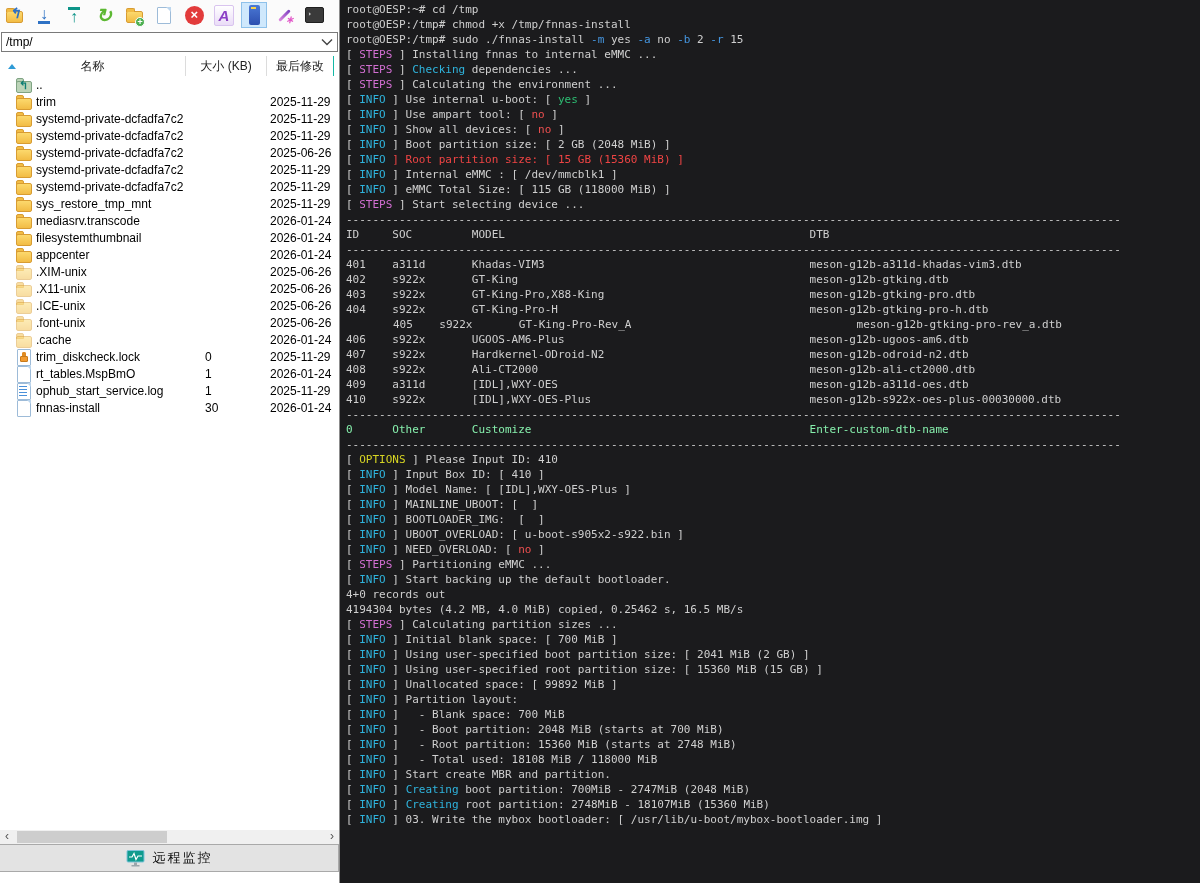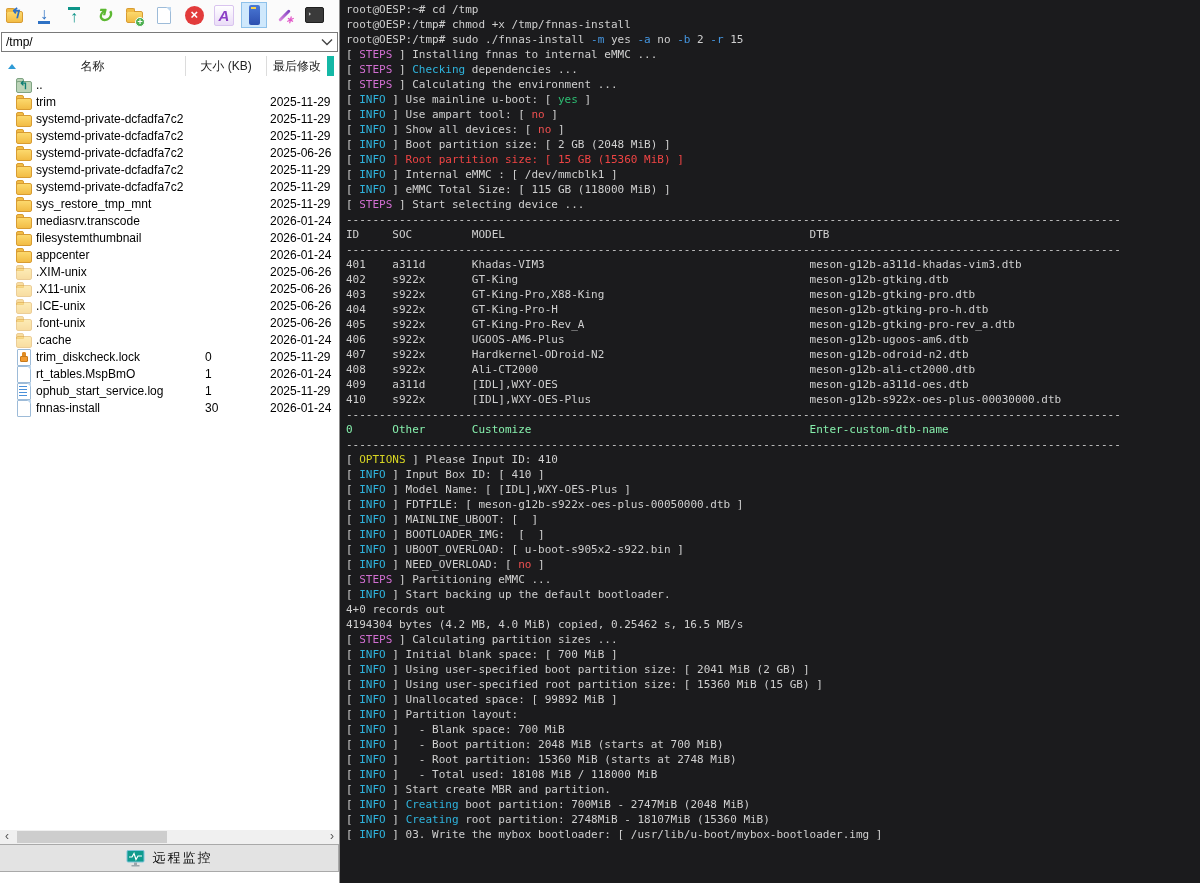--- a/index.html
+++ b/index.html
@@ -47,21 +47,21 @@
   .combo { height:20px; border:1px solid #7a7a7a; background:#fff; display:flex; align-items:center;
            padding:0 4px; font-size:12px; color:#000; }
   .combo .path { flex:1; }
   .combo svg { flex:none; }
 
   .list-header { height:20px; display:flex; align-items:center; font-size:12px; color:#222; margin-top:3px; }
   .list-header .hc { height:100%; display:flex; align-items:center; justify-content:center;
            border-right:1px solid #dcdcdc; position:relative; }
   .hc.name { width:186px; }
   .hc.size { width:81px; }
-  .hc.mod  { width:67px; border-right:7px solid #14b8a6; }
+  .hc.mod  { width:67px; border-right:1px solid #14b8a6; }
   .sort-tri { position:absolute; left:8px; top:8px; width:0; height:0;
            border-left:4px solid transparent; border-right:4px solid transparent;
            border-bottom:5px solid #2e9bd6; }
 
   .file-list { flex:1; overflow:hidden; background:#fff; }
   .frow { height:17px; display:flex; align-items:center; font-size:12px; color:#000; padding-left:16px; }
   .fname { margin-left:4px; width:148px; overflow:hidden; white-space:nowrap; flex:none; }
   .fsize { width:81px; padding-left:21px; flex:none; }
   .fmod  { width:71px; padding-left:5px; flex:none; overflow:hidden; white-space:nowrap; }
 
@@ -345,48 +345,47 @@
     <div class="bottom-gap"></div>
   </div>
 
   <div class="terminal" style="background: rgb(27, 27, 29);">
       <div class="tline"><span style="color: rgb(207, 207, 207);">root@OESP:~# cd /tmp</span></div>
       <div class="tline"><span style="color: rgb(207, 207, 207);">root@OESP:/tmp# chmod +x /tmp/fnnas-install</span></div>
       <div class="tline"><span style="color: rgb(207, 207, 207);">root@OESP:/tmp# sudo ./fnnas-install </span><span style="color: rgb(69, 150, 224);">-m</span><span style="color: rgb(207, 207, 207);"> yes </span><span style="color: rgb(69, 150, 224);">-a</span><span style="color: rgb(207, 207, 207);"> no </span><span style="color: rgb(69, 150, 224);">-b</span><span style="color: rgb(207, 207, 207);"> 2 </span><span style="color: rgb(69, 150, 224);">-r</span><span style="color: rgb(207, 207, 207);"> 15</span></div>
       <div class="tline"><span style="color: rgb(207, 207, 207);">[ </span><span style="color: rgb(210, 111, 210);">STEPS</span><span style="color: rgb(207, 207, 207);"> ] Installing fnnas to internal eMMC ...</span></div>
       <div class="tline"><span style="color: rgb(207, 207, 207);">[ </span><span style="color: rgb(210, 111, 210);">STEPS</span><span style="color: rgb(207, 207, 207);"> ] </span><span style="color: rgb(47, 180, 221);">Checking</span><span style="color: rgb(207, 207, 207);"> dependencies ...</span></div>
       <div class="tline"><span style="color: rgb(207, 207, 207);">[ </span><span style="color: rgb(210, 111, 210);">STEPS</span><span style="color: rgb(207, 207, 207);"> ] Calculating the environment ...</span></div>
-      <div class="tline"><span style="color: rgb(207, 207, 207);">[ </span><span style="color: rgb(47, 180, 221);">INFO</span><span style="color: rgb(207, 207, 207);"> ] Use mainline u-boot: [ </span><span style="color: rgb(45, 190, 115);">yes</span><span style="color: rgb(207, 207, 207);"> ]</span></div>
+      <div class="tline"><span style="color: rgb(207, 207, 207);">[ </span><span style="color: rgb(47, 180, 221);">INFO</span><span style="color: rgb(207, 207, 207);"> ] Use internal u-boot: [ </span><span style="color: rgb(45, 190, 115);">yes</span><span style="color: rgb(207, 207, 207);"> ]</span></div>
       <div class="tline"><span style="color: rgb(207, 207, 207);">[ </span><span style="color: rgb(47, 180, 221);">INFO</span><span style="color: rgb(207, 207, 207);"> ] Use ampart tool: [ </span><span style="color: rgb(239, 80, 80);">no</span><span style="color: rgb(207, 207, 207);"> ]</span></div>
       <div class="tline"><span style="color: rgb(207, 207, 207);">[ </span><span style="color: rgb(47, 180, 221);">INFO</span><span style="color: rgb(207, 207, 207);"> ] Show all devices: [ </span><span style="color: rgb(239, 80, 80);">no</span><span style="color: rgb(207, 207, 207);"> ]</span></div>
       <div class="tline"><span style="color: rgb(207, 207, 207);">[ </span><span style="color: rgb(47, 180, 221);">INFO</span><span style="color: rgb(207, 207, 207);"> ] Boot partition size: [ 2 GB (2048 MiB) ]</span></div>
       <div class="tline"><span style="color: rgb(207, 207, 207);">[ </span><span style="color: rgb(47, 180, 221);">INFO</span><span style="color: #ef4444;"> ] Root partition size: [ 15 GB (15360 MiB) ]</span></div>
       <div class="tline"><span style="color: rgb(207, 207, 207);">[ </span><span style="color: rgb(47, 180, 221);">INFO</span><span style="color: rgb(207, 207, 207);"> ] Internal eMMC : [ /dev/mmcblk1 ]</span></div>
       <div class="tline"><span style="color: rgb(207, 207, 207);">[ </span><span style="color: rgb(47, 180, 221);">INFO</span><span style="color: rgb(207, 207, 207);"> ] eMMC Total Size: [ 115 GB (118000 MiB) ]</span></div>
       <div class="tline"><span style="color: rgb(207, 207, 207);">[ </span><span style="color: rgb(210, 111, 210);">STEPS</span><span style="color: rgb(207, 207, 207);"> ] Start selecting device ...</span></div>
       <div class="tline"><span style="color: rgb(207, 207, 207);">---------------------------------------------------------------------------------------------------------------------</span></div>
       <div class="tline"><span style="color: rgb(207, 207, 207);">ID     SOC         MODEL                                              DTB</span></div>
       <div class="tline"><span style="color: rgb(207, 207, 207);">---------------------------------------------------------------------------------------------------------------------</span></div>
       <div class="tline"><span style="color: rgb(207, 207, 207);">401    a311d       Khadas-VIM3                                        meson-g12b-a311d-khadas-vim3.dtb</span></div>
       <div class="tline"><span style="color: rgb(207, 207, 207);">402    s922x       GT-King                                            meson-g12b-gtking.dtb</span></div>
       <div class="tline"><span style="color: rgb(207, 207, 207);">403    s922x       GT-King-Pro,X88-King                               meson-g12b-gtking-pro.dtb</span></div>
       <div class="tline"><span style="color: rgb(207, 207, 207);">404    s922x       GT-King-Pro-H                                      meson-g12b-gtking-pro-h.dtb</span></div>
-      <div class="tline"><span style="color: rgb(207, 207, 207);">405    s922x       GT-King-Pro-Rev_A                                  meson-g12b-gtking-pro-rev_a.dtb</span></div>
+      <div class="tline"><span style="color: rgb(207, 207, 207); margin-left: 47px;">405    s922x       GT-King-Pro-Rev_A                                  meson-g12b-gtking-pro-rev_a.dtb</span></div>
       <div class="tline"><span style="color: rgb(207, 207, 207);">406    s922x       UGOOS-AM6-Plus                                     meson-g12b-ugoos-am6.dtb</span></div>
       <div class="tline"><span style="color: rgb(207, 207, 207);">407    s922x       Hardkernel-ODroid-N2                               meson-g12b-odroid-n2.dtb</span></div>
       <div class="tline"><span style="color: rgb(207, 207, 207);">408    s922x       Ali-CT2000                                         meson-g12b-ali-ct2000.dtb</span></div>
       <div class="tline"><span style="color: rgb(207, 207, 207);">409    a311d       [IDL],WXY-OES                                      meson-g12b-a311d-oes.dtb</span></div>
       <div class="tline"><span style="color: rgb(207, 207, 207);">410    s922x       [IDL],WXY-OES-Plus                                 meson-g12b-s922x-oes-plus-00030000.dtb</span></div>
       <div class="tline"><span style="color: rgb(207, 207, 207);">---------------------------------------------------------------------------------------------------------------------</span></div>
       <div class="tline"><span style="color: #86efac;">0      Other       Customize                                          Enter-custom-dtb-name</span></div>
       <div class="tline"><span style="color: rgb(207, 207, 207);">---------------------------------------------------------------------------------------------------------------------</span></div>
       <div class="tline"><span style="color: rgb(207, 207, 207);">[ </span><span style="color: rgb(215, 213, 35);">OPTIONS</span><span style="color: rgb(207, 207, 207);"> ] Please Input ID: 410</span></div>
       <div class="tline"><span style="color: rgb(207, 207, 207);">[ </span><span style="color: rgb(47, 180, 221);">INFO</span><span style="color: rgb(207, 207, 207);"> ] Input Box ID: [ 410 ]</span></div>
       <div class="tline"><span style="color: rgb(207, 207, 207);">[ </span><span style="color: rgb(47, 180, 221);">INFO</span><span style="color: rgb(207, 207, 207);"> ] Model Name: [ [IDL],WXY-OES-Plus ]</span></div>
-      <div class="tline"><span style="color: rgb(207, 207, 207);">[ </span><span style="color: rgb(47, 180, 221);">INFO</span><span style="color: rgb(207, 207, 207);"> ] FDTFILE: [ meson-g12b-s922x-oes-plus-00050000.dtb ]</span></div>
       <div class="tline"><span style="color: rgb(207, 207, 207);">[ </span><span style="color: rgb(47, 180, 221);">INFO</span><span style="color: rgb(207, 207, 207);"> ] MAINLINE_UBOOT: [  ]</span></div>
       <div class="tline"><span style="color: rgb(207, 207, 207);">[ </span><span style="color: rgb(47, 180, 221);">INFO</span><span style="color: rgb(207, 207, 207);"> ] BOOTLOADER_IMG:  [  ]</span></div>
       <div class="tline"><span style="color: rgb(207, 207, 207);">[ </span><span style="color: rgb(47, 180, 221);">INFO</span><span style="color: rgb(207, 207, 207);"> ] UBOOT_OVERLOAD: [ u-boot-s905x2-s922.bin ]</span></div>
       <div class="tline"><span style="color: rgb(207, 207, 207);">[ </span><span style="color: rgb(47, 180, 221);">INFO</span><span style="color: rgb(207, 207, 207);"> ] NEED_OVERLOAD: [ </span><span style="color: rgb(239, 80, 80);">no</span><span style="color: rgb(207, 207, 207);"> ]</span></div>
       <div class="tline"><span style="color: rgb(207, 207, 207);">[ </span><span style="color: rgb(210, 111, 210);">STEPS</span><span style="color: rgb(207, 207, 207);"> ] Partitioning eMMC ...</span></div>
       <div class="tline"><span style="color: rgb(207, 207, 207);">[ </span><span style="color: rgb(47, 180, 221);">INFO</span><span style="color: rgb(207, 207, 207);"> ] Start backing up the default bootloader.</span></div>
       <div class="tline"><span style="color: rgb(207, 207, 207);">4+0 records out</span></div>
       <div class="tline"><span style="color: rgb(207, 207, 207);">4194304 bytes (4.2 MB, 4.0 MiB) copied, 0.25462 s, 16.5 MB/s</span></div>
       <div class="tline"><span style="color: rgb(207, 207, 207);">[ </span><span style="color: rgb(210, 111, 210);">STEPS</span><span style="color: rgb(207, 207, 207);"> ] Calculating partition sizes ...</span></div>
       <div class="tline"><span style="color: rgb(207, 207, 207);">[ </span><span style="color: rgb(47, 180, 221);">INFO</span><span style="color: rgb(207, 207, 207);"> ] Initial blank space: [ 700 MiB ]</span></div>

